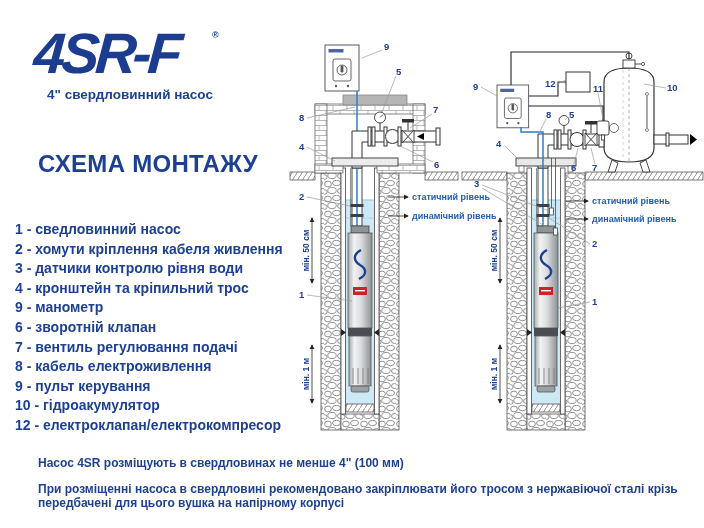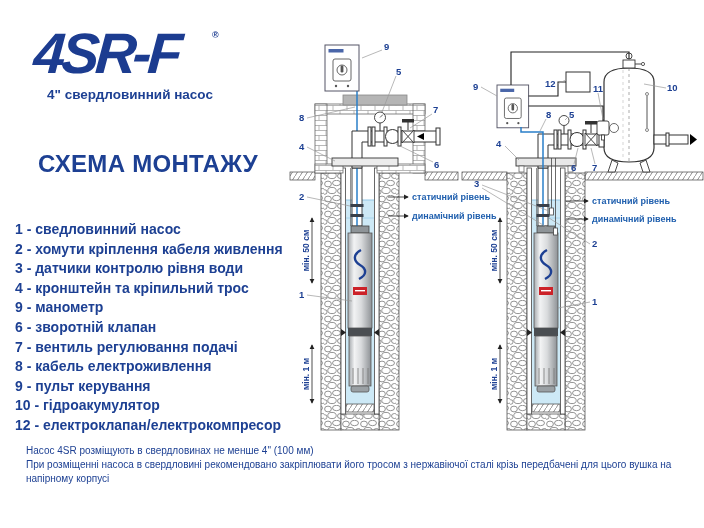--- a/index.html
+++ b/index.html
@@ -15,21 +15,21 @@
     font-size:57px;font-weight:bold;font-style:italic;
     letter-spacing:-4px;color:#1c3c90;
     transform:skewX(-4deg);
   }
   .reg{left:212px;top:30px;font-size:9px;font-weight:bold;color:#1c3c90;}
   .subtitle{left:47px;top:87px;font-size:13.5px;font-weight:bold;}
   .title{left:38px;top:150px;font-size:24px;font-weight:bold;letter-spacing:0.3px;}
   .legend{left:15px;top:196px;width:300px;margin-top:24px;}
   .legend div{font-size:14px;font-weight:bold;line-height:19.6px;white-space:nowrap;}
   .footer{left:26px;top:444px;width:672px;}
-  .footer p{margin:0;font-size:10px;font-weight:normal;line-height:14px;}
+  .footer p{margin:12px;font-size:12px;font-weight:bold;line-height:14px;}
   svg text{font-family:"Liberation Sans",sans-serif;}
   .co{font-size:9.5px;font-weight:bold;fill:#1d4093;}
   .lvl{font-size:9px;font-weight:bold;fill:#1f5fae;}
   .dim{font-size:8.5px;font-weight:bold;fill:#1d4093;text-anchor:middle;}
   .ldr{stroke:#999;stroke-width:0.7;fill:none;}
   .pipe{fill:#ffffff;stroke:#333;stroke-width:1;}
   .wire{stroke:#222;stroke-width:1.1;fill:none;}
 </style>
 </head>
 <body>

